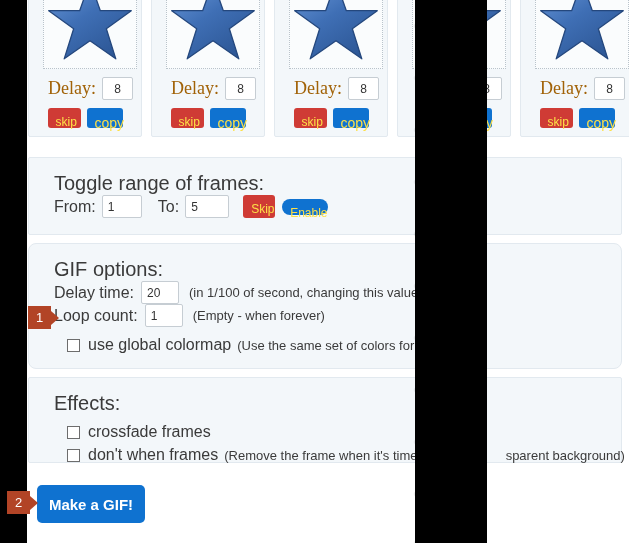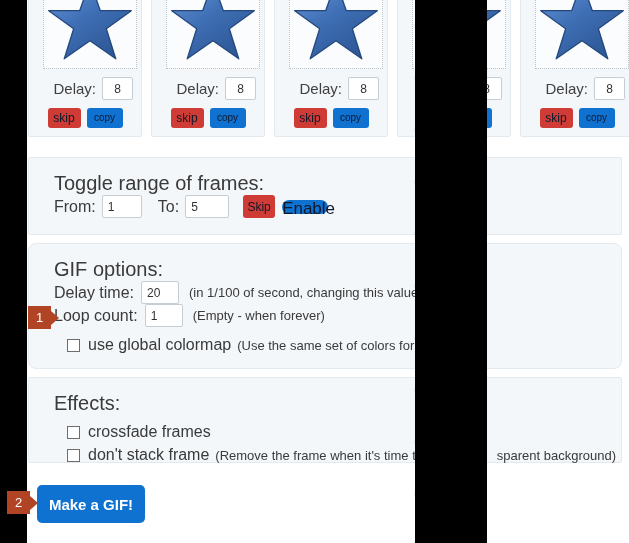--- a/index.html
+++ b/index.html
@@ -50,23 +50,24 @@
   .star-svg { display: block; }
   .delay-row {
     display: flex;
     align-items: center;
     justify-content: flex-end;
     width: 100%;
     margin-top: 8px;
     padding-right: 4px;
   }
   .delay-label {
-    font-size: 15px;
-    color: #404040;
+    font-size: 18px;
+    color: #a16207;
     margin-right: 6px;
+    font-family: Liberation Serif, serif;
   }
   .delay-input {
     width: 31px; height: 22px;
     border: 1px solid #c6cdd3;
     background: #ffffff;
     border-radius: 2px;
     font-size: 12px;
     text-align: center;
     color: #333;
     font-family: "Liberation Sans", sans-serif;
@@ -74,34 +75,34 @@
     line-height: 20px;
   }
   .frame-btns {
     display: flex;
     gap: 6px;
     margin-top: 8px;
   }
   .btn {
     border: none;
     border-radius: 3px;
-    color: #0f172a;
+    color: #fde047;
     font-family: "Liberation Sans", sans-serif;
     cursor: pointer;
-    padding: 0;
+    padding: 8px;
     line-height: 1;
   }
   .btn-skip-sm {
     background: #cf3b35;
     font-size: 12px;
     width: 33px; height: 20px;
   }
   .btn-copy-sm {
     background: #0f72d0;
-    font-size: 10px;
+    font-size: 14px;
     width: 36px; height: 20px;
   }
 
   
   .panel {
     position: absolute;
     left: 28px;
     width: 594px;
     background: #f3f7fa;
     border: 1px solid #e2e9ef;
@@ -138,21 +139,21 @@
   .in-delaytime { width: 38px; margin-left: 7px; }
   .in-loop { width: 38px; margin-left: 7px; }
   .btn-skip-md {
     background: #cf3b35;
     font-size: 12px;
     width: 32px; height: 23px;
     margin-left: 14px;
   }
   .btn-enable-md {
     background: #0f72d0;
-    font-size: 17px;
+    font-size: 12px;
     width: 46px; height: 14px;
     margin-left: 7px;
     border-radius: 8px;
   }
   .hint {
     font-size: 13px;
     color: #3a3a3a;
     margin-left: 10px;
     white-space: nowrap;
   }
@@ -369,21 +370,21 @@
   </div>
 
   <div class="panel" id="panel-fx">
     <div class="sec-title">Effects:</div>
     <div class="cb-row" style="padding-left:38px;margin-top:8px;">
       <span class="cb"></span>
       <span class="cb-label">crossfade frames</span>
     </div>
     <div class="cb-row" style="padding-left:38px;margin-top:5px;">
       <span class="cb"></span>
-      <span class="cb-label">don't stack frame</span>
+      <span class="cb-label">don't when frames</span>
       <span class="cb-sub">(Remove the frame when it's time to di</span>
       <span class="cb-sub" style="margin-left:60px;text-align:center;">sparent background)</span>
     </div>
   </div>
 
   <button id="make-gif-btn">Make a GIF!</button>
 
   <div class="band" id="band-left"></div>
   <div class="band" id="band-mid"></div>
   <svg class="zig" id="zig-left" viewBox="0 0 22 543" preserveAspectRatio="none">

